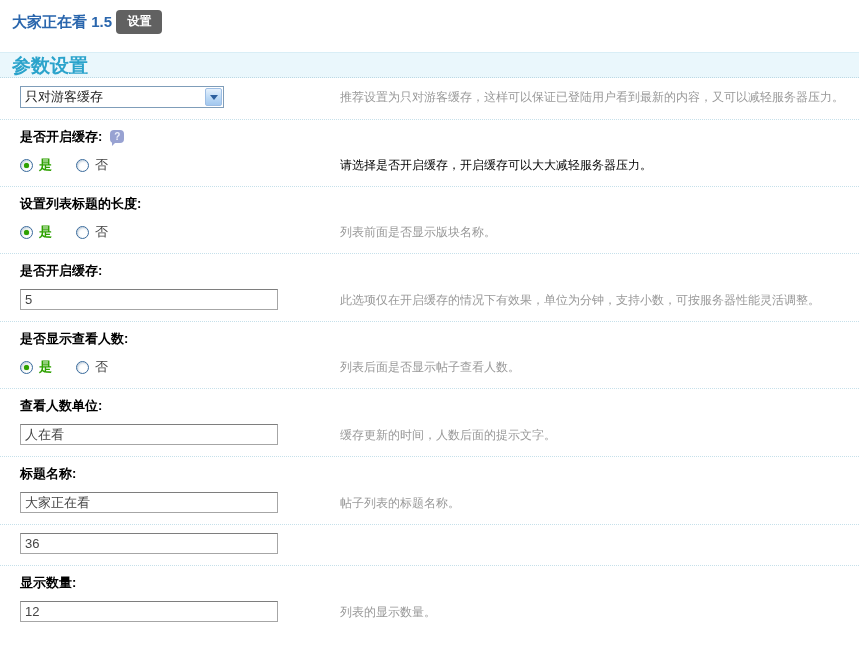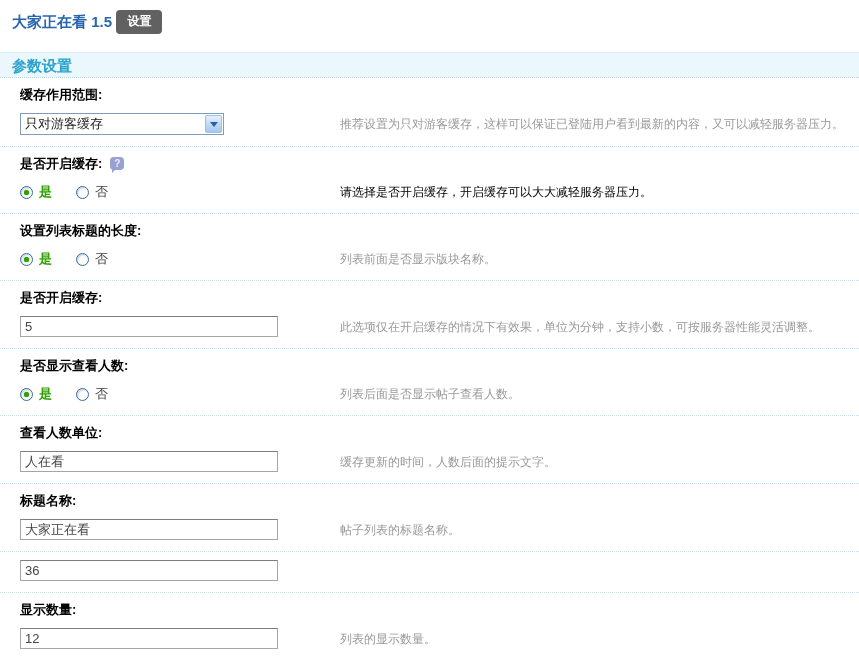--- a/index.html
+++ b/index.html
@@ -8,21 +8,21 @@
 
   
   .header { padding:10px 0 0 12px; height:40px; }
   .page-title { display:inline-block; font-size:15px; font-weight:bold; color:#2A66AD; vertical-align:middle; }
   .settings-btn { display:inline-block; padding:3px 11px 4px; background:#616161;
     color:#fff; font-size:12px; font-weight:bold; border-radius:4px; vertical-align:middle; cursor:pointer; }
 
   
   .section-bar { margin-top:12px; height:26px; line-height:26px; padding-left:12px;
     background:#EAF7FC; border-top:1px solid #D9EEF6; border-bottom:1px dotted #BCD9E4;
-    color:#2AA3CB; font-size:15px; font-weight:bold; }
+    color:#2AA3CB; font-size:19px; font-weight:bold; }
 
   
   .field { border-bottom:1px dotted #C6E0EA; padding:8px 0 11px; }
   .field:last-child { border-bottom:none; }
   .flabel { margin:0 0 9px 20px; font-size:13px; font-weight:bold; color:#000; }
   .frow { margin-left:20px; position:relative; min-height:20px; display:flex; align-items:center; }
   .fhint { position:absolute; left:320px; top:50%; transform:translateY(-50%);
     font-size:12px; color:#999; white-space:nowrap; }
   .fhint.strong { color:#000; font-weight:normal; }
 
@@ -60,21 +60,20 @@
 <body>
 
 <div class="header">
   <span class="page-title">大家正在看 1.5</span>
   <span class="settings-btn">设置</span>
 </div>
 
 <div class="section-bar">参数设置</div>
 
 <div class="field">
-  <div class="flabel">缓存作用范围:</div>
   <div class="frow">
     <div class="xp-select">
       <span class="sel-text">只对游客缓存</span>
       <span class="sel-btn">
           <span class="sel-arrow"></span>
         </span>
     </div>
     <span class="fhint">推荐设置为只对游客缓存，这样可以保证已登陆用户看到最新的内容，又可以减轻服务器压力。</span>
   </div>
 </div>

